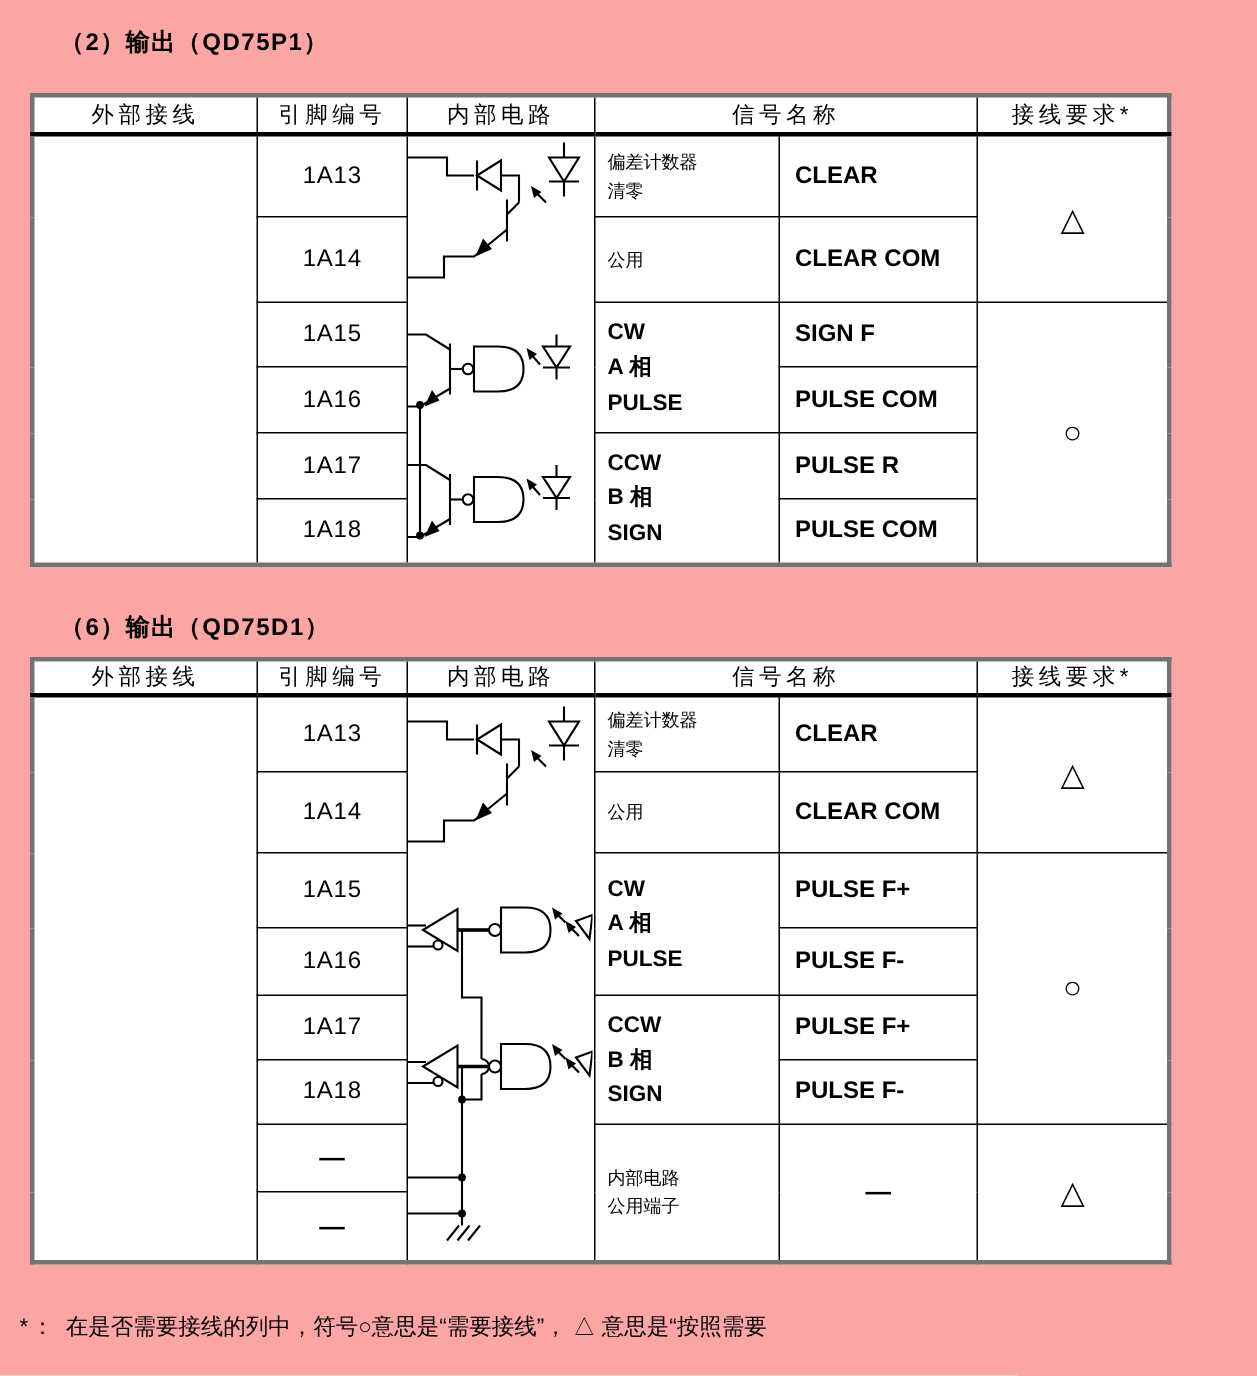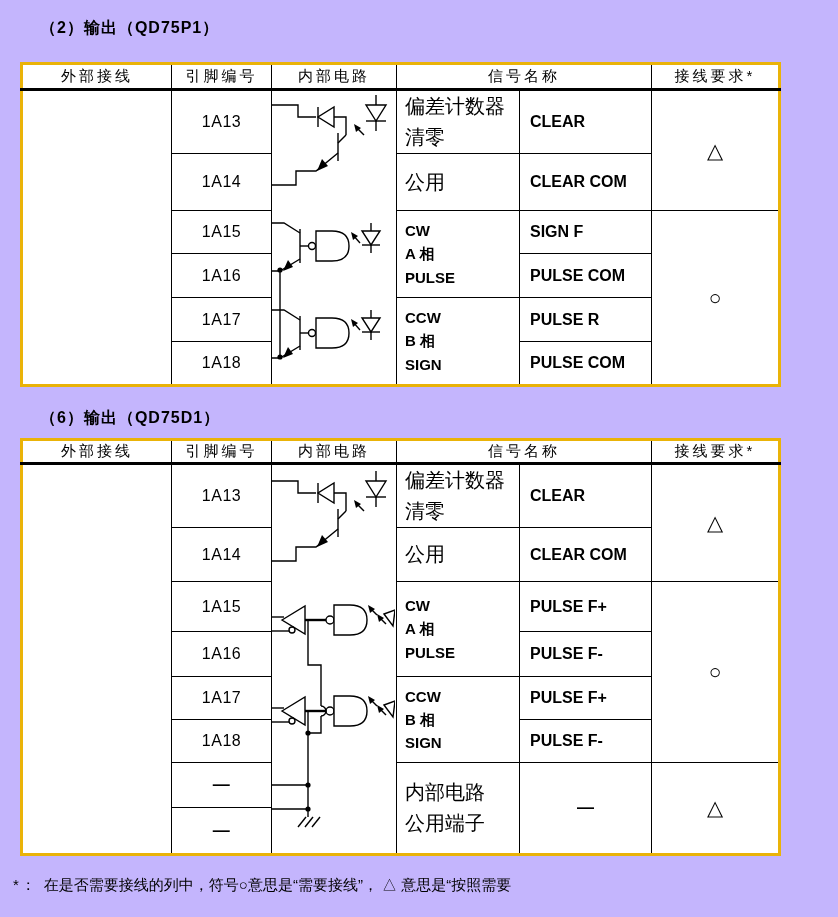--- a/index.html
+++ b/index.html
@@ -1,39 +1,39 @@
 <!DOCTYPE html>
 <html><head>
 <meta charset="utf-8">
 <style>
   * { box-sizing: border-box; }
   html,body { margin:0; padding:0; background:#ffffff; }
   .page {
-    position:relative; width:838px; height:917px; background:#c4b5fd;
+    position:relative; width:838px; height:917px; background:#fca5a5;
     font-family:"Liberation Sans", sans-serif; color:#000;
   }
   .sec-title { position:absolute; left:40px; font-size:16px; font-weight:bold; letter-spacing:1px; }
   #title-2 { top:18px; }
   #title-3 { top:408px; }
 
   table.doc-table {
     position:absolute; left:20px; border-collapse:collapse; table-layout:fixed;
-    border:3px solid #eab308; background:#fff;
+    border:3px solid #737373; background:#fff;
   }
   #table-qd75p1 { top:62px; width:758px; }
   #table-qd75d1 { top:438px; width:758px; }
   .doc-table th, .doc-table td { border:1px solid #000; padding:0; overflow:hidden; }
   .doc-table thead th {
     border-bottom:3px solid #000; font-weight:normal; font-size:15px;
     letter-spacing:3px; text-align:center; white-space:nowrap;
   }
   td.pin  { text-align:center; font-weight:normal; font-size:16px; letter-spacing:0.5px; }
   td.circuit { vertical-align:top; }
   td.circuit svg { display:block; }
-  td.sig-cn { font-size:20px; padding-left:8px; line-height:1.55; white-space:pre-line; vertical-align:middle; }
+  td.sig-cn { font-size:12px; padding-left:8px; line-height:1.55; white-space:pre-line; vertical-align:middle; }
   td.sig-cn.latin { font-weight:bold; font-size:15px; }
   td.sig-en { font-size:16px; font-weight:bold; padding-left:10px; white-space:nowrap; }
   td.req { text-align:center; font-size:21px; }
   td.dash-cell { text-align:center; font-weight:bold; font-size:17px; }
   td.ext { }
 
   .footnote { position:absolute; left:13px; top:858px; width:812px; font-size:15px; line-height:25px; }
   .footnote .fn-line1 { white-space:nowrap;margin-top:14px; }
   .footnote .fn-marker { letter-spacing:2px; padding-right:6px; }
   .footnote .fn-line2 { padding-left:50px; }

